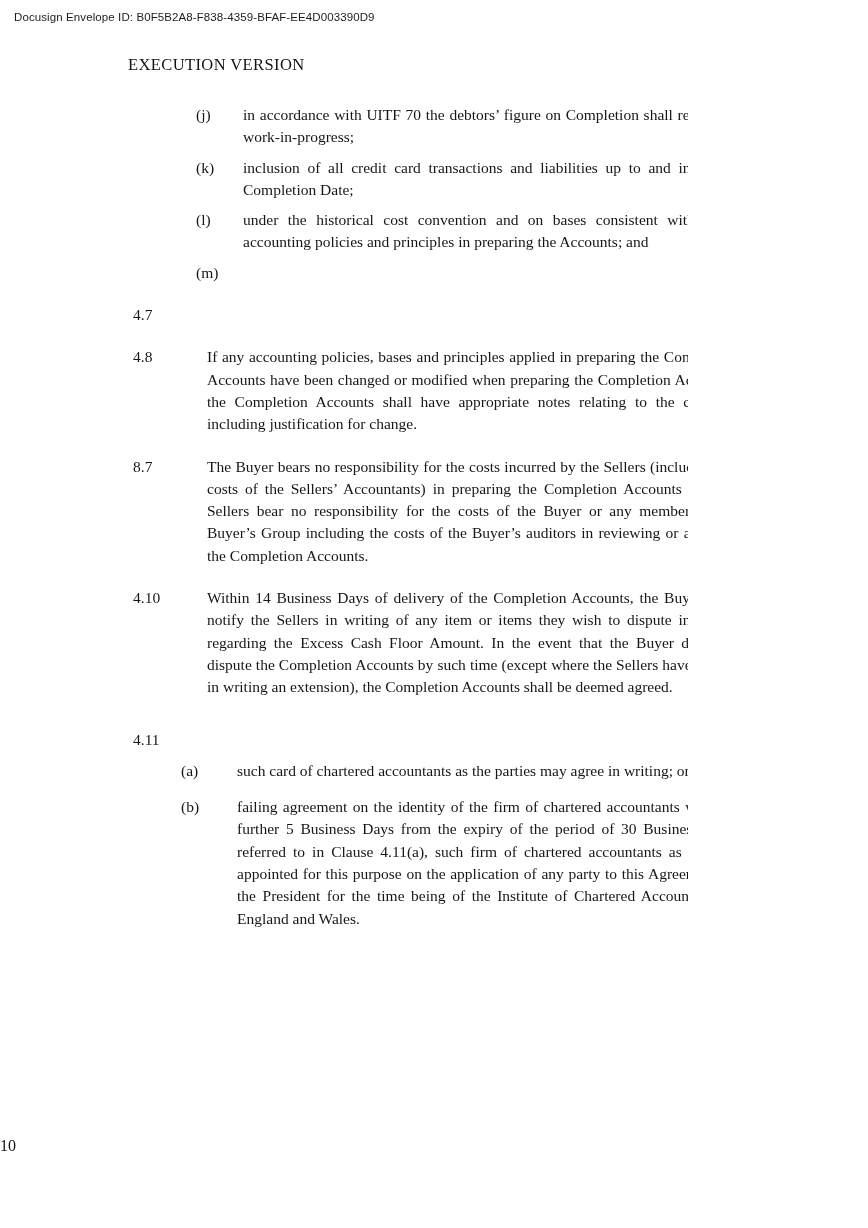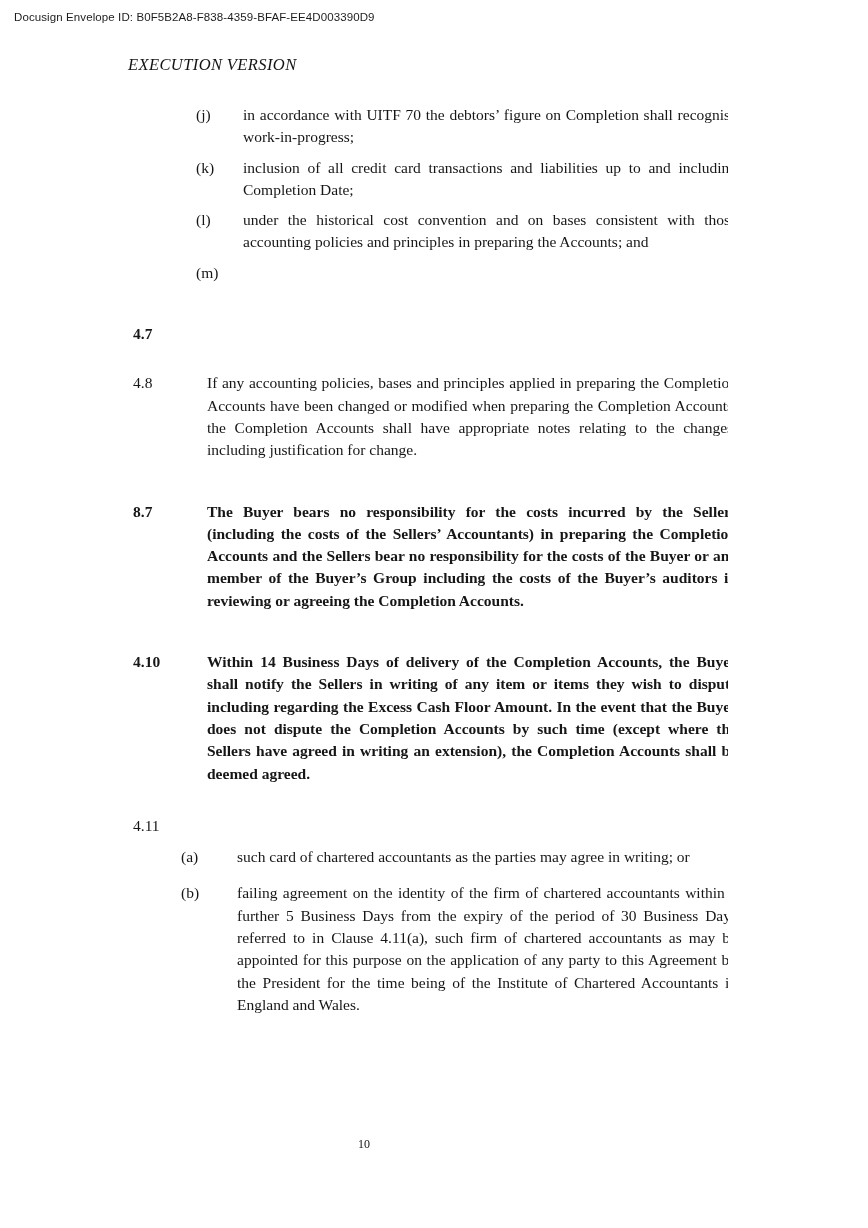--- a/index.html
+++ b/index.html
@@ -8,42 +8,40 @@
     background: #ffffff;
   }
   .page {
     position: relative;
     width: 688px;
     height: 1228px;
     background: #ffffff;
     overflow: hidden;
     font-family: "Liberation Serif", serif;
     color: #161616;
-    padding-left: 40px;
   }
   .docusign-header {
     position: absolute;
     left: 14px;
     top: 11px;
     font-family: "Liberation Sans", sans-serif;
     font-size: 11.5px;
     letter-spacing: 0.1px;
     color: #1c1c1c;
     white-space: nowrap;
   }
   .exec-version {
     position: absolute;
     left: 128px;
     top: 55px;
     font-family: "Liberation Serif", serif;
     font-size: 16.5px;
     letter-spacing: 0.4px;
     color: #141414;
     white-space: nowrap;
-    font-style: italic;
   }
   .content {
     position: absolute;
     left: 133px;
     top: 104px;
     width: 604px;
     font-size: 15.5px;
     line-height: 22.3px;
   }
   .row {
@@ -67,29 +65,29 @@
   }
   .txt {
     flex: 1 1 auto;
     text-align: justify;
     text-align-last: left;
   }
   .mt8  { margin-top: 8px; }
   .mt9  { margin-top: 9px; }
   .mt14 { margin-top: 14px; }
   .mt26 { margin-top: 30px; }
-  .mt28 { margin-top: 39px; font-weight: bold; }
-  .mt29 { margin-top: 27px; }
+  .mt28 { margin-top: 20px; }
+  .mt29 { margin-top: 20px; }
   .page-number {
     position: absolute;
     left: 0;
     top: 1137px;
     width: 100%;
-    text-align: center;
-    font-size: 12px;
+    text-align: left;
+    font-size: 16px;
     color: #141414;
   }
 </style>
 </head>
 <body>
 
 <div class="page">
 
   <div class="docusign-header">Docusign Envelope ID: B0F5B2A8-F838-4359-BFAF-EE4D003390D9</div>
 

